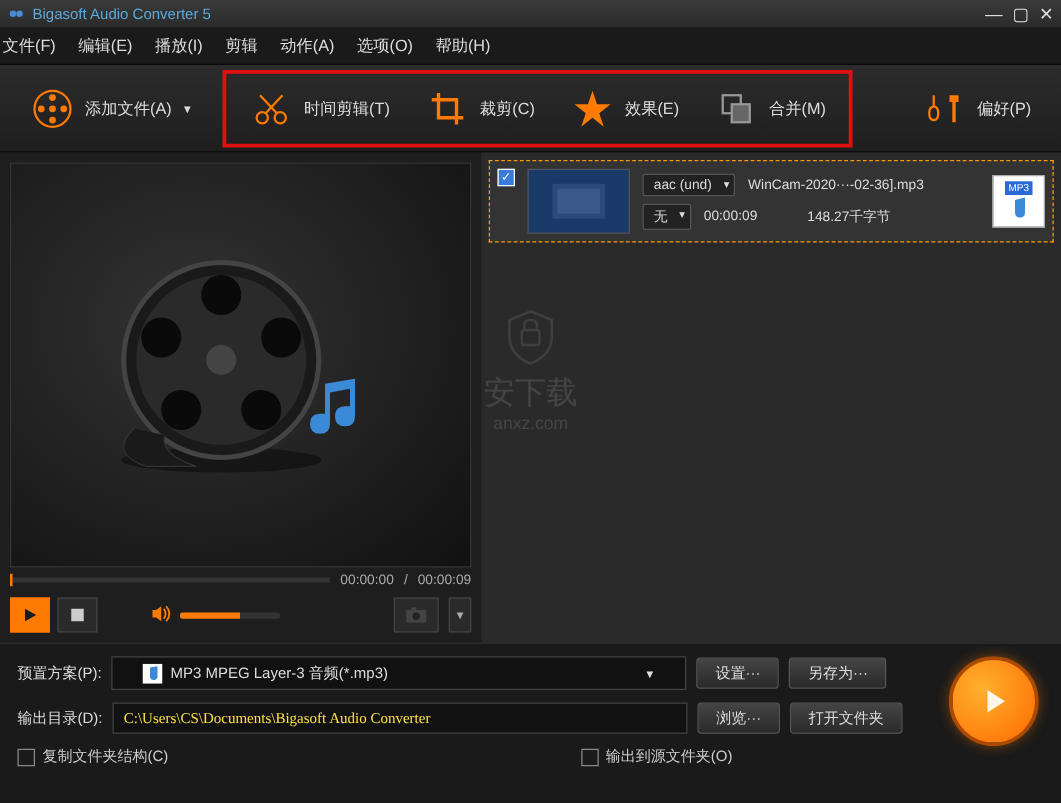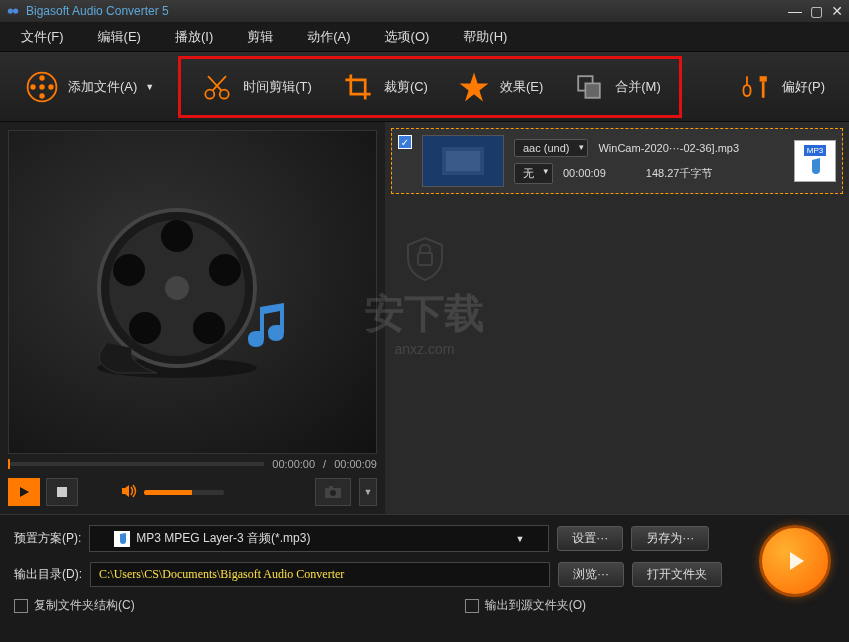--- a/index.html
+++ b/index.html
@@ -4,21 +4,21 @@
 <style>
 * { margin: 0; padding: 0; box-sizing: border-box; font-family: "Microsoft YaHei", Arial, sans-serif; }
 body { width: 849px; height: 642px; background: #1a1a1a; color: #ccc; font-size: 12px; overflow: hidden; position: relative; }
 
 .titlebar { height: 22px; background: linear-gradient(#3a3a3a, #2a2a2a); display: flex; align-items: center; padding: 0 6px; font-size: 12px; }
 .titlebar-icon { width: 14px; height: 14px; margin-right: 6px; display: flex; align-items: center; justify-content: center; }
 .titlebar-title { color: #5da8d8; flex: 1; }
 .win-controls { display: flex; gap: 8px; color: #ddd; }
 .win-btn { cursor: pointer; font-size: 14px; line-height: 1; }
 
-.menubar { height: 30px; background: #1a1a1a; display: flex; align-items: center; padding: 0 21px; gap: 34px; border-bottom: 1px solid #0a0a0a; }
+.menubar { height: 30px; background: #1a1a1a; display: flex; align-items: center; padding: 0 2px; gap: 18px; border-bottom: 1px solid #0a0a0a; }
 .menu-item { color: #ddd; cursor: pointer; font-size: 13px; }
 
 .toolbar { height: 70px; background: linear-gradient(#2c2c2c, #1e1e1e); display: flex; align-items: center; padding: 0 10px; border-bottom: 1px solid #0a0a0a; }
 .tool-btn { display: flex; align-items: center; gap: 8px; padding: 8px 14px; cursor: pointer; color: #ddd; font-size: 13px; }
 .tool-btn.add { margin-right: 10px; }
 .tool-btn .icon { width: 36px; height: 36px; display: flex; align-items: center; justify-content: center; }
 .tool-btn .icon svg { width: 36px; height: 36px; }
 .highlight-box { border: 3px solid #e01010; display: flex; align-items: center; height: 62px; padding: 0 4px; }
 .pref-btn { margin-left: auto; }
 
@@ -50,21 +50,21 @@
 .bottom-panel { padding: 10px 14px; background: #1a1a1a; display: flex; flex-direction: column; gap: 10px; border-top: 1px solid #333; position: relative; }
 .row { display: flex; align-items: center; gap: 8px; }
 .row-label { color: #ddd; font-size: 12px; white-space: nowrap; }
 .preset-field { flex: 1; max-width: 460px; background: #111; border: 1px solid #444; padding: 4px 24px; color: #ddd; display: flex; align-items: center; gap: 6px; cursor: pointer; }
 .path-field { flex: 1; max-width: 460px; background: #111; border: 1px solid #444; padding: 4px 8px; color: #fde047; font-family: Liberation Serif, serif; }
 .pill-btn { background: linear-gradient(#444, #2a2a2a); border: 1px solid #555; border-radius: 3px; padding: 3px 14px; color: #ddd; cursor: pointer; font-size: 12px; white-space: nowrap; }
 .chk { width: 14px; height: 14px; border: 1px solid #888; margin-right: 6px; cursor: pointer; }
 .big-convert { position: absolute; right: 18px; top: 10px; width: 72px; height: 72px; border-radius: 50%; background: radial-gradient(circle at 35% 35%, #ffb030, #ff6a00); border: 3px solid #aa4a00; display: flex; align-items: center; justify-content: center; cursor: pointer; box-shadow: 0 0 10px rgba(255,120,0,0.4); }
 
 .watermark { position: absolute; left: 50%; top: 46%; transform: translate(-50%, -50%); opacity: 0.12; color: #fff; text-align: center; pointer-events: none; }
-.watermark .wm-text { font-size: 40px; font-weight: bold; }
+.watermark .wm-text { font-size: 25px; font-weight: normal; }
 .watermark .wm-url { font-size: 14px; }
 </style>
 </head>
 <body>
 
 <div class="titlebar">
   <span class="titlebar-icon">
     <svg viewBox="0 0 16 16">
         <circle cx="5" cy="8" r="3" fill="#4a8ad8"></circle>
         <circle cx="11" cy="8" r="3" fill="#4a8ad8"></circle>

